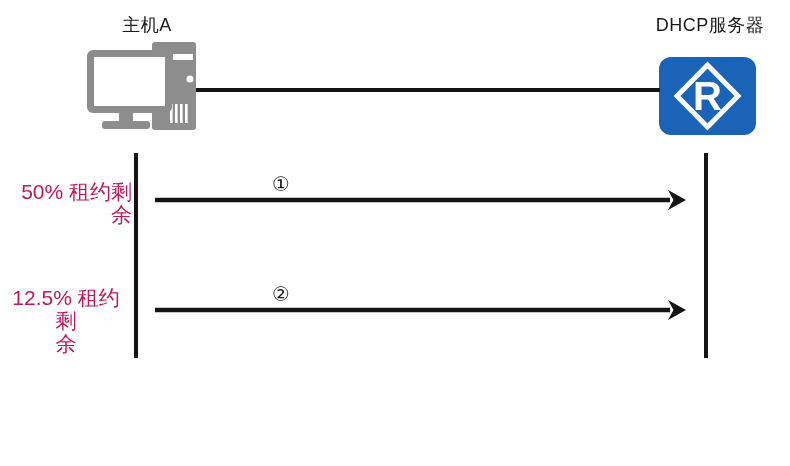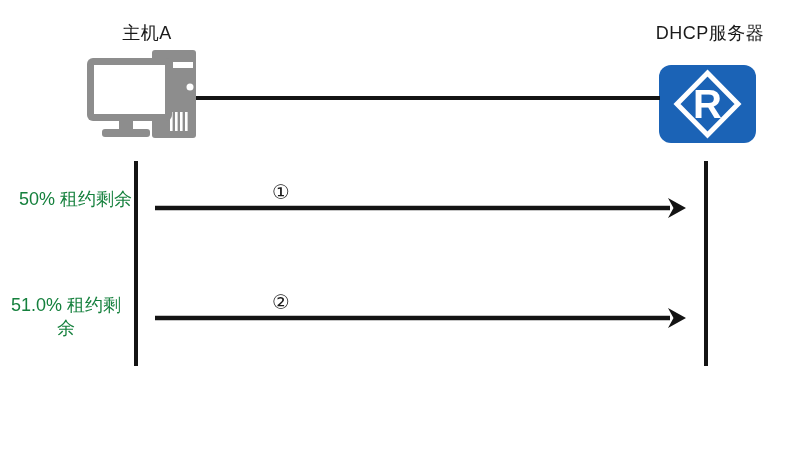--- a/index.html
+++ b/index.html
@@ -5,21 +5,20 @@
   * { margin: 0; padding: 0; box-sizing: border-box; }
   html, body { background: #ffffff; }
   body { font-family: "Liberation Sans", "DejaVu Sans", sans-serif; color: #1a1a1a; }
 
   .canvas {
     position: relative;
     width: 790px;
     height: 358px;
     background: #ffffff;
     overflow: hidden;
-    margin-top: 8px;
   }
 
   .title {
     position: absolute;
     font-size: 18px;
     text-align: center;
     color: #1a1a1a;
     letter-spacing: 0.5px;
   }
   .host-title  { left: 97px;  top: 13px; width: 100px; }
@@ -60,23 +59,23 @@
     white-space: nowrap;
     color: #1a1a1a;
   }
   .msg-1 { top: 172px; }
   .msg-2 { top: 282px; }
   .msg-3 { top: 392px; }
   .msg .num { font-size: 20px; }
 
   .side-label {
     position: absolute;
-    font-size: 18px;
+    font-size: 21px;
     line-height: 23px;
-    color: #15803d;
+    color: #be185d;
   }
   .side-label.one {
     left: 2px; top: 180px; width: 130px;
     text-align: right;
   }
   .side-label.two {
     left: 2px; top: 286px; width: 128px;
     text-align: center;
     white-space: pre-line;
   }
@@ -113,21 +112,21 @@
     <polygon points="48.5,8 79,39 48.5,70 18,39" fill="none" stroke="#ffffff" stroke-width="5"></polygon>
     <text x="48.5" y="53" text-anchor="middle" fill="#ffffff" font-family="Liberation Sans, DejaVu Sans, sans-serif" font-size="40" font-weight="bold">R</text>
   </svg>
 
   <div class="connector"></div>
 
   <div class="lifeline left"></div>
   <div class="lifeline right"></div>
 
   <div class="side-label one">50% 租约剩余</div>
-  <div class="side-label two">51.0% 租约剩
+  <div class="side-label two">12.5% 租约剩
 余</div>
 
   <div class="msg msg-1">
     <span class="num">①</span>
   </div>
   <svg class="arrow arrow-1" width="540" height="24" viewBox="0 0 540 24">
     <line x1="5" y1="12" x2="520" y2="12" stroke="#141414" stroke-width="4.5"></line>
     <path d="M518,2 L536,12 L518,22 L523.5,12 Z" fill="#141414"></path>
   </svg>
 

